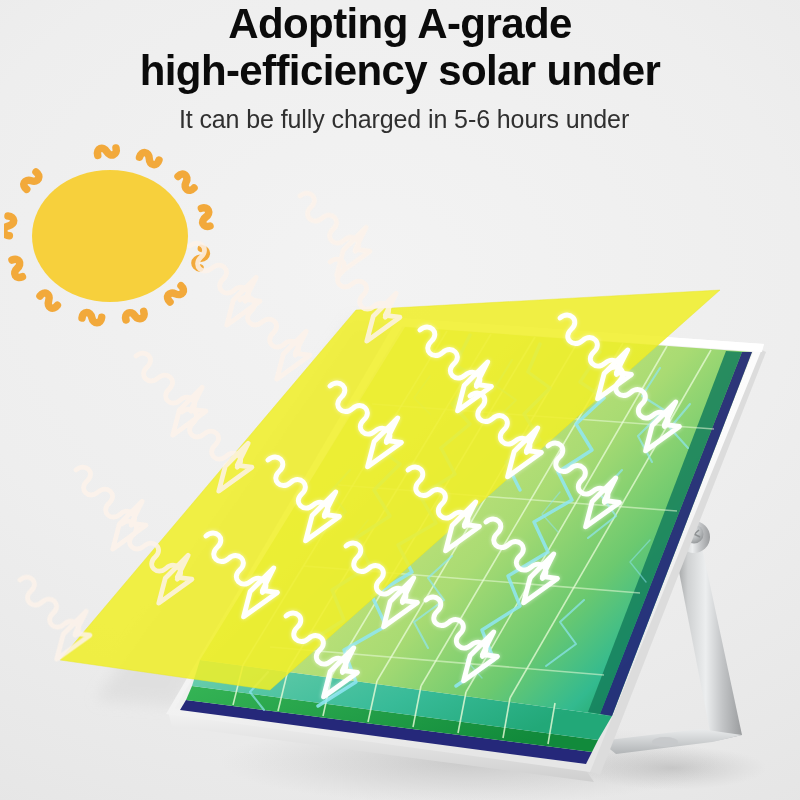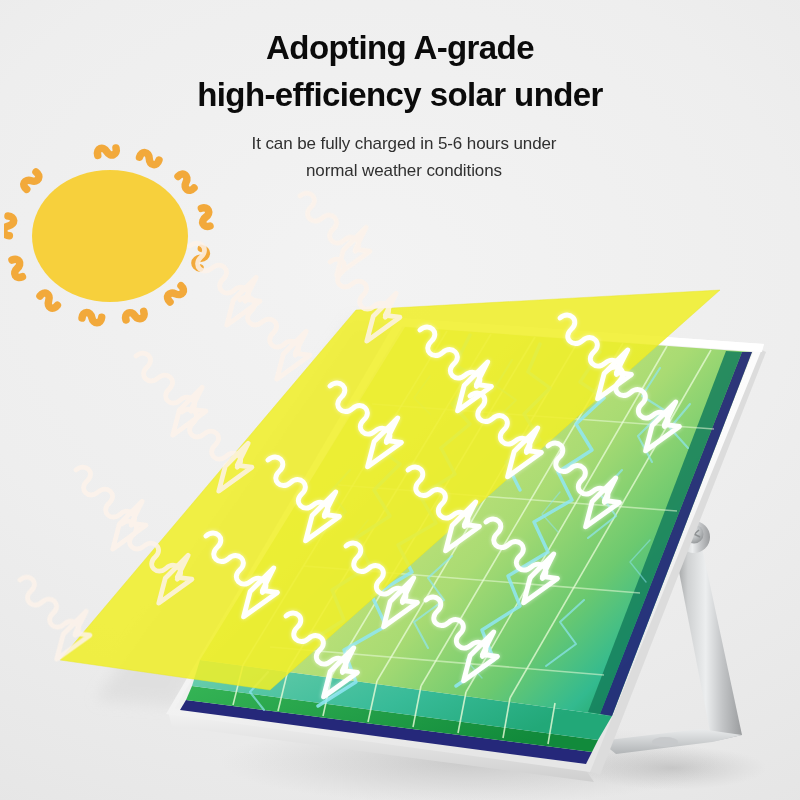--- a/index.html
+++ b/index.html
@@ -12,28 +12,28 @@
   }
   #stage{
     position:absolute;inset:0;width:800px;height:800px;overflow:hidden;
     background:
       radial-gradient(ellipse 900px 700px at 46% 34%, #f3f3f3 0%, #eeeeee 48%, #e8e8e8 78%, #e3e3e3 100%);
   }
 
   
   .textblock{position:absolute;left:0;top:0;width:800px;text-align:center;z-index:40;}
   .headline{
-    font-size:33px;line-height:47px;font-weight:bold;color:#0b0b0b;
-    letter-spacing:-0.6px;margin:0;padding-top:24px;
+    font-size:42px;line-height:47px;font-weight:bold;color:#0b0b0b;
+    letter-spacing:-0.6px;margin:0;
     font-family:"Liberation Sans", sans-serif;
     -webkit-font-smoothing:antialiased;
   }
   .headline .l2{display:block;white-space:nowrap;}
   .subhead{
-    font-size:17px;line-height:27px;color:#303030;font-weight:normal;
+    font-size:25px;line-height:27px;color:#303030;font-weight:normal;
     margin:12px 0 0 0;letter-spacing:-0.1px;padding-left:8px;
   }
 
   
   #sun{position:absolute;left:4px;top:140px;width:230px;height:200px;z-index:20;}
 
   
   #scene{position:absolute;left:0;top:0;width:800px;height:800px;z-index:25;}
   #rays{position:absolute;left:0;top:0;width:800px;height:800px;z-index:35;pointer-events:none;}
 </style>
@@ -42,21 +42,20 @@
 
 <div id="stage">
 
   <div class="textblock">
     <h1 class="headline">
       <span>Adopting A-grade</span>
       <span class="l2">high-efficiency solar under</span>
     </h1>
     <p class="subhead">
       <span>It can be fully charged in 5-6 hours under</span><br>
-      <span>normal weather conditions</span>
     </p>
   </div>
 
   <svg id="sun" viewBox="0 0 230 200">
     <defs>
       <g id="sq">
         <path d="M0,0 c7,-2 10,5 4,9 c-6,4 -3,11 4,9" fill="none" stroke="#f2a93b" stroke-width="7.5" stroke-linecap="round" stroke-linejoin="round"></path>
       </g>
     </defs>
 

